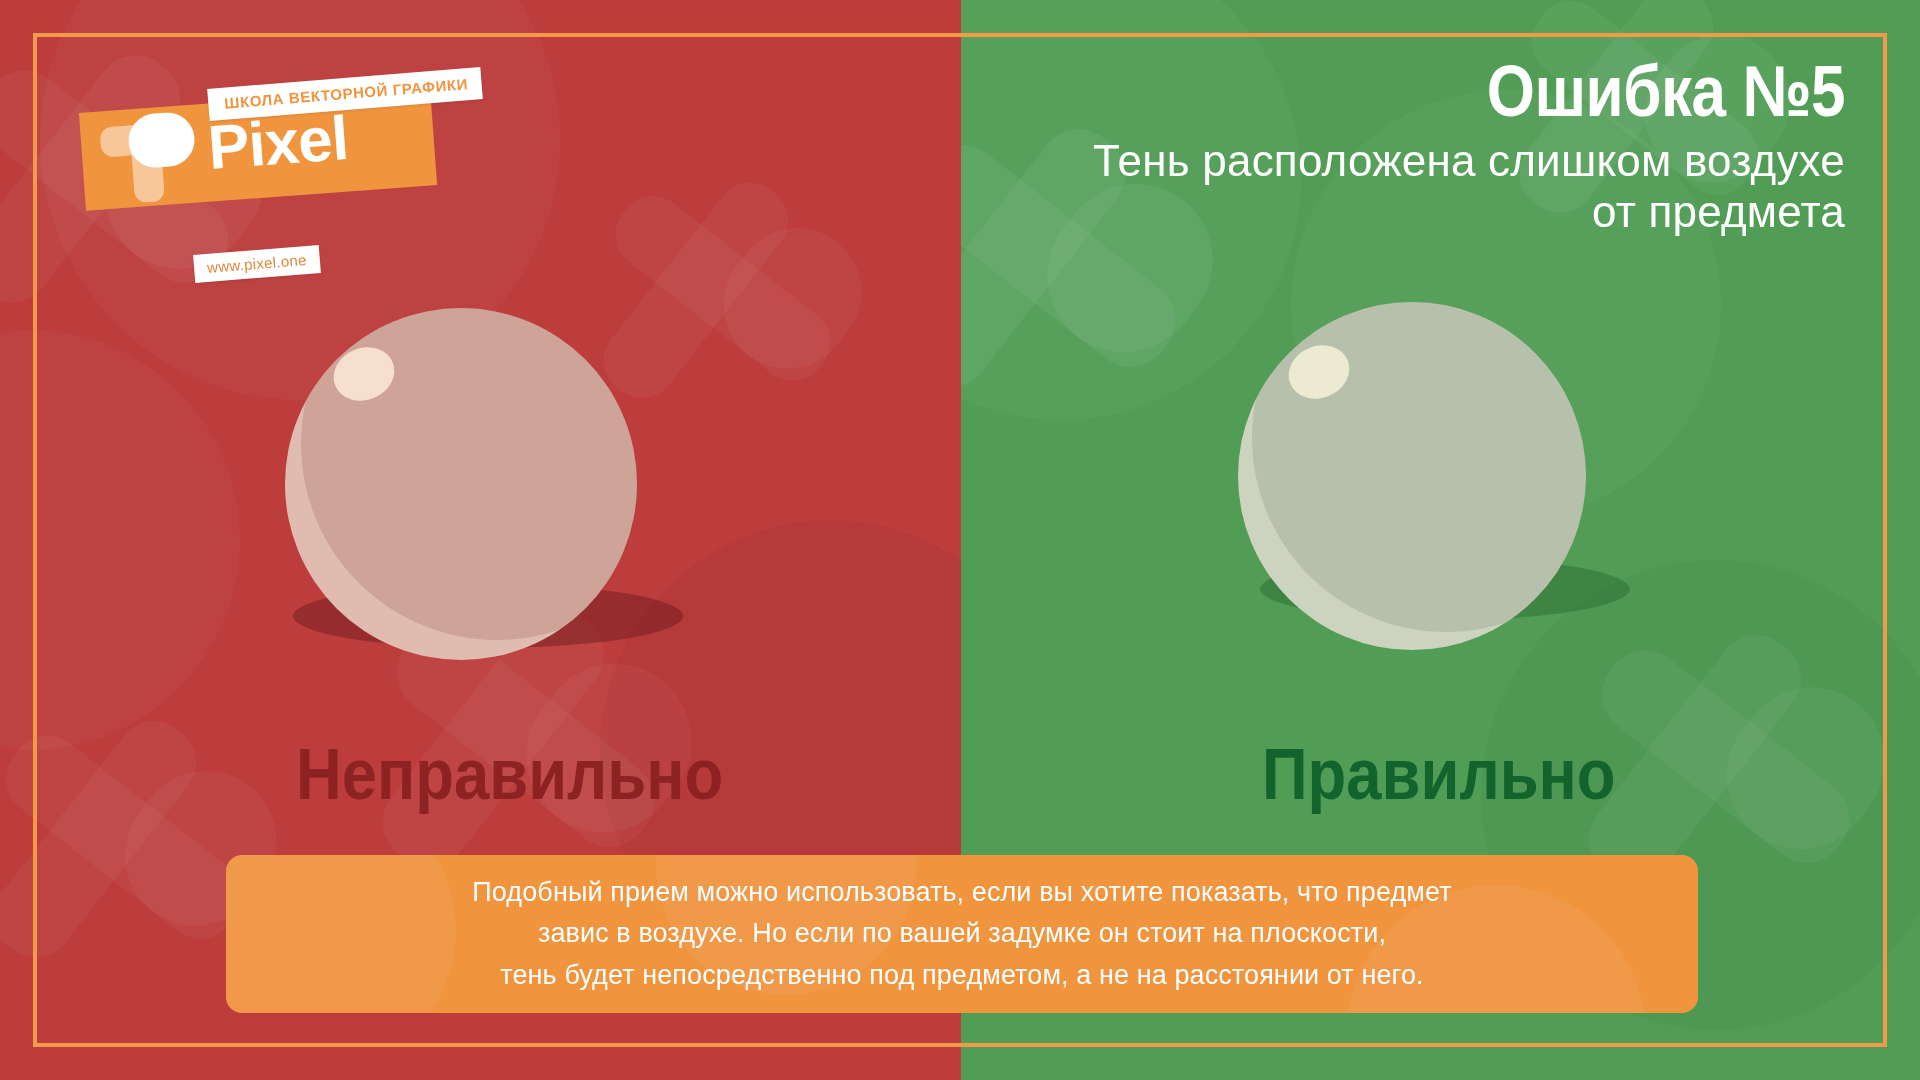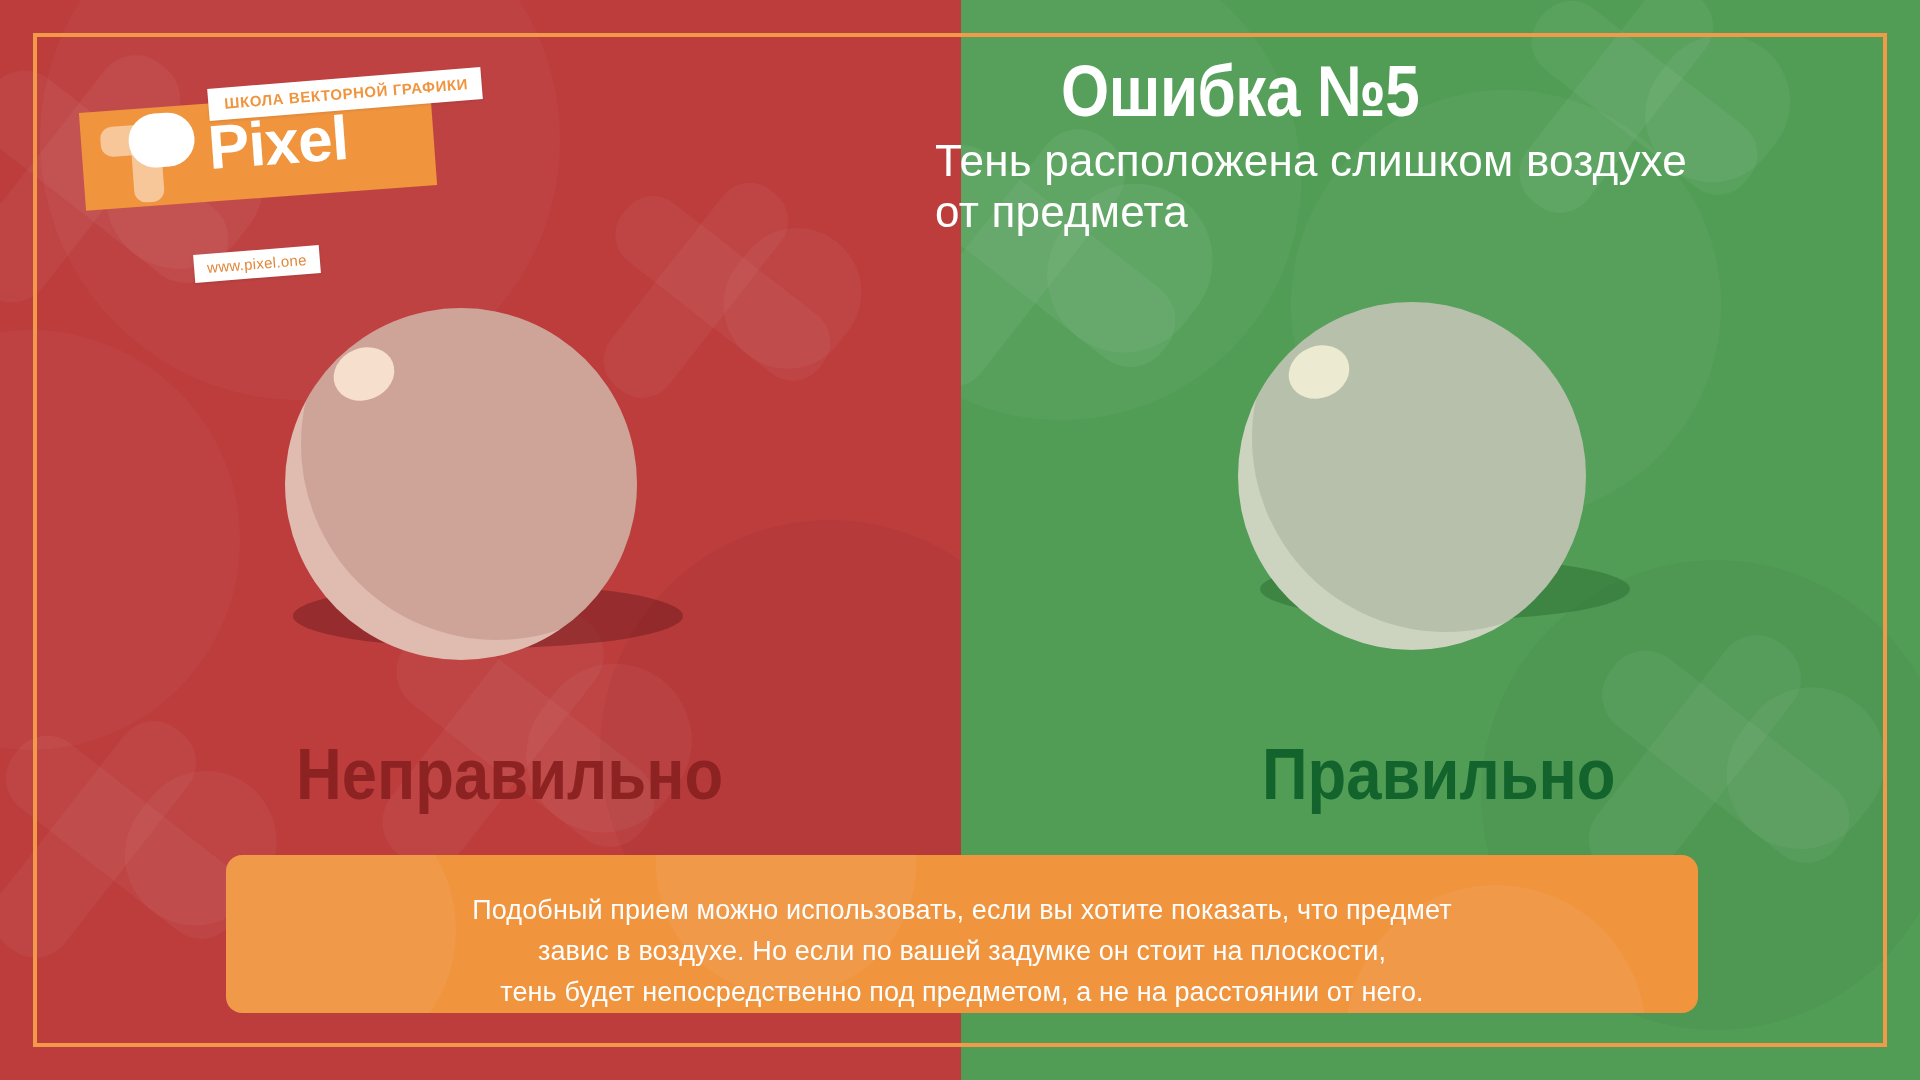--- a/index.html
+++ b/index.html
@@ -159,23 +159,24 @@
     display: block;
     font-size: 15px;
     color: #e1873a;
     letter-spacing: 0.3px;
     white-space: nowrap;
   }
 
   
   #headline {
     position: absolute;
-    right: 85px;
+    right: 75px;
     top: 56px;
     width: 900px;
+    text-align: right;
     color: #ffffff;
   }
   #headline-title {
     font-size: 72px;
     font-weight: bold;
     line-height: 0.98;
     letter-spacing: -0.5px;
     transform: scaleX(0.86);
     transform-origin: 100% 50%;
   }
@@ -268,21 +269,21 @@
   
   #caption {
     position: absolute;
     left: 226px;
     top: 855px;
     width: 1472px;
     height: 158px;
     background: #f0943e;
     border-radius: 16px;
     display: flex;
-    align-items: flex-end;
+    align-items: center;
     justify-content: center;
     overflow: hidden;
   }
   #caption .capblob {
     position: absolute;
     border-radius: 50%;
     background: rgba(255,255,255,0.055);
   }
   #caption-text {
     position: relative;

